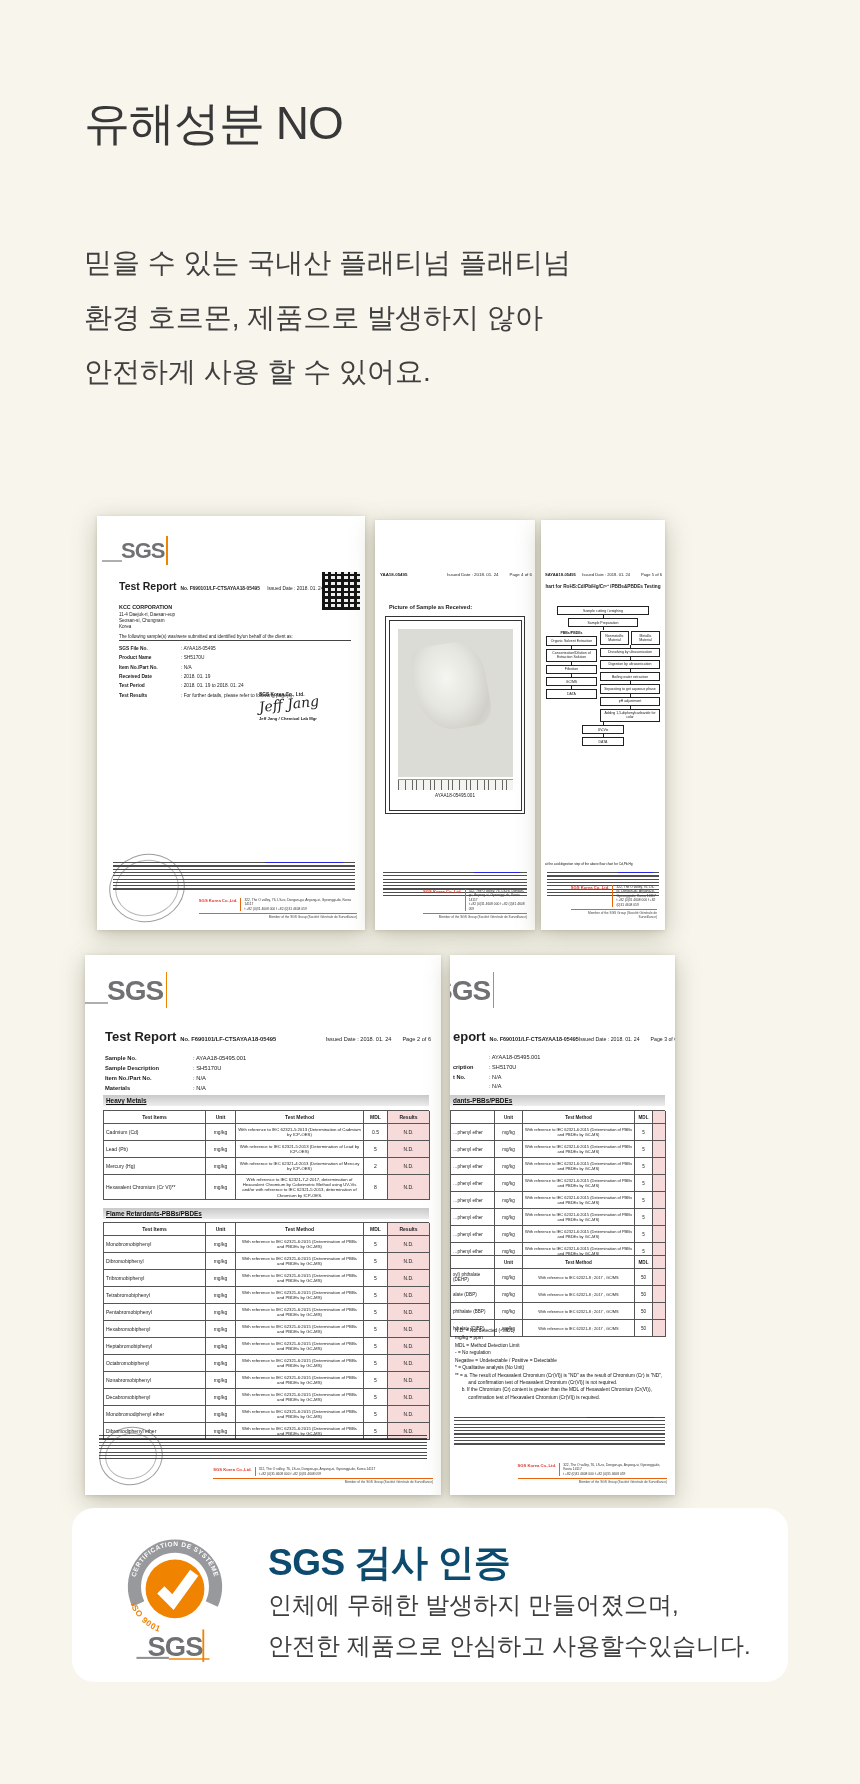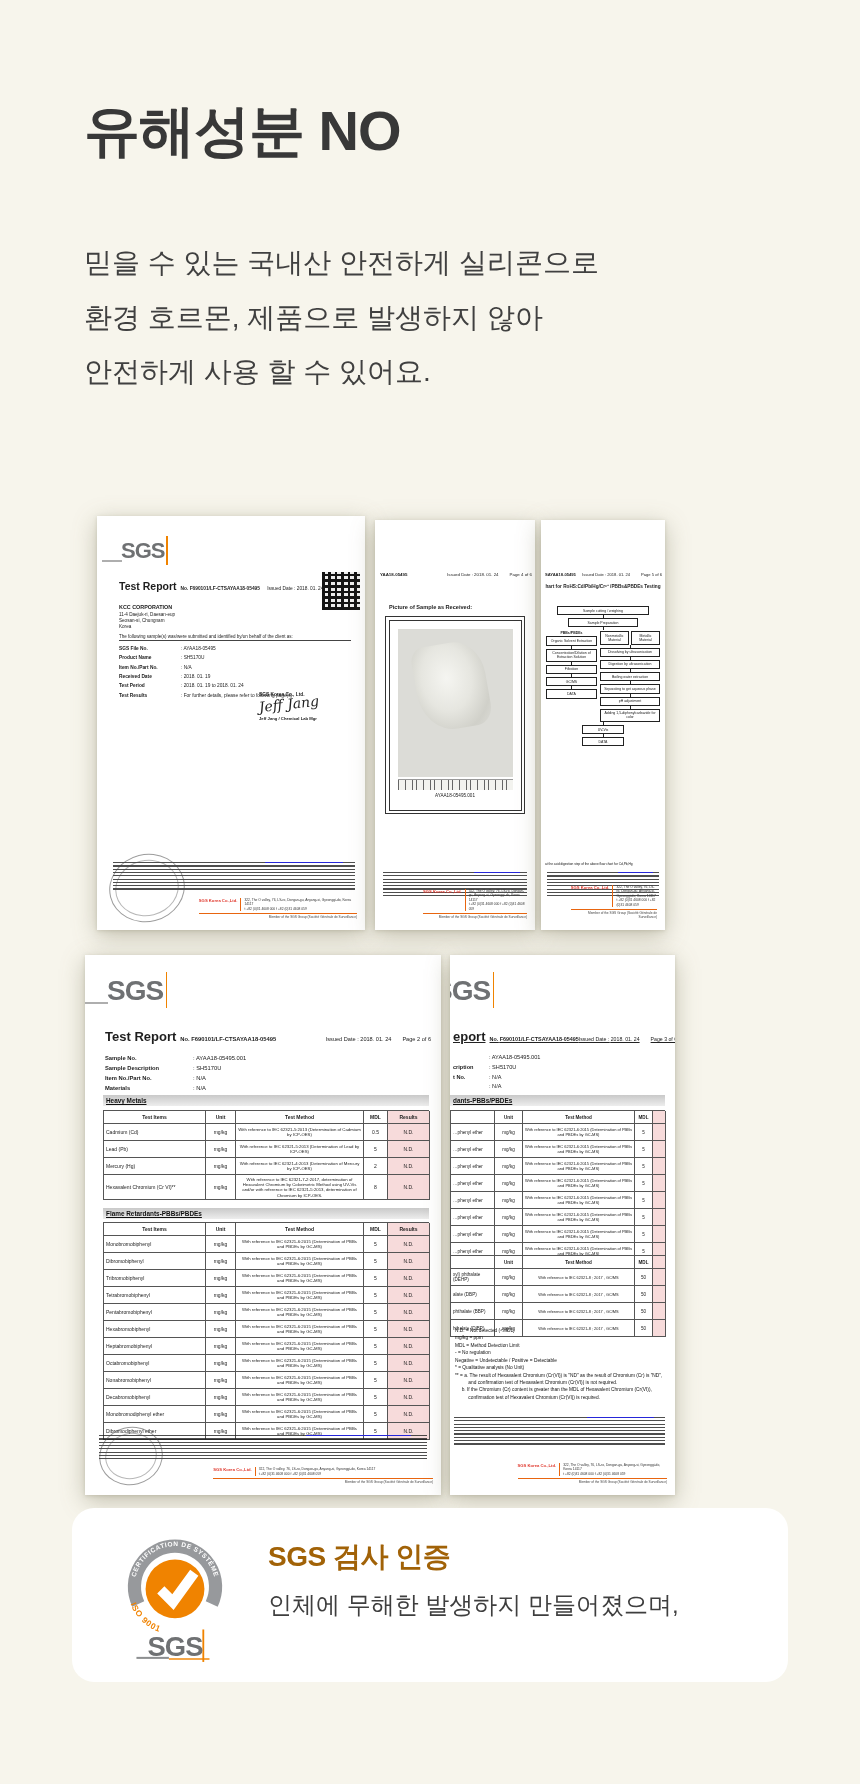--- a/index.html
+++ b/index.html
@@ -1,19 +1,19 @@
 <!DOCTYPE html>
 <html><head>
 <meta charset="utf-8">
 <style>
   html,body{margin:0;padding:0;}
   .canvas{position:relative;width:860px;height:1784px;background:#f7f5ec;overflow:hidden;
           font-family:"Liberation Sans",sans-serif;color:#222;}
   
-  .heading{position:absolute;left:84px;top:88px;font-size:56px;font-weight:700;color:#383838;
+  .heading{position:absolute;left:84px;top:88px;font-size:46px;font-weight:400;color:#383838;
            line-height:1.55;letter-spacing:-1px;}
   .lead{position:absolute;left:84px;top:236px;font-size:28px;color:#404040;line-height:1.95;}
   
   .doc{position:absolute;background:#fff;box-shadow:0 6px 22px rgba(125,118,90,.42),0 1px 4px rgba(125,118,90,.25);overflow:hidden;}
   .abs{position:absolute;}
   .sgslogo{position:relative;display:inline-block;font-weight:bold;color:#6f7173;letter-spacing:-1px;line-height:1;}
   .sgslogo::before{content:"";position:absolute;left:-0.85em;bottom:0.02em;width:0.9em;height:0.08em;background:#aeaeae;}
   .sgslogo::after{content:"";position:absolute;right:-0.14em;top:-0.18em;width:0.055em;height:1.3em;background:#f08300;}
   .dhead{position:absolute;display:flex;align-items:baseline;white-space:nowrap;}
   .tr-title{font-weight:bold;color:#1e1e1e;}
@@ -74,33 +74,33 @@
   .frame-in{position:absolute;inset:2.5px;border:0.7px solid #333;}
   .photo{position:absolute;left:8px;right:8px;top:8px;height:148px;background:#dcdcd7;overflow:hidden;}
   .photo::before{content:"";position:absolute;left:16%;top:10%;width:62%;height:58%;
       background:radial-gradient(ellipse at 45% 40%,#f5f5f1 0%,#e6e6e0 45%,#d0d0c9 78%,rgba(208,208,201,0) 100%);
       transform:rotate(-10deg);border-radius:18% 42% 22% 48%;}
   .ruler{position:absolute;left:8px;right:8px;top:158px;height:10px;background:#f3f3ef;
       background-image:repeating-linear-gradient(90deg,#666 0 0.6px,transparent 0.6px 3.6px);border-top:0.5px solid #999;}
   .pcap{position:absolute;top:172px;width:100%;text-align:center;font-size:4.6px;color:#222;}
   
   .cert-card{position:absolute;left:72px;top:1508px;width:716px;height:174px;background:#fff;border-radius:22px;}
-  .cert-title{position:absolute;left:196px;top:30px;font-size:28px;font-weight:800;color:#a16207;letter-spacing:-0.5px;}
+  .cert-title{position:absolute;left:196px;top:30px;font-size:37px;font-weight:800;color:#0c4a6e;letter-spacing:-0.5px;}
   .cert-body{position:absolute;left:196px;top:76px;font-size:24px;color:#3e3e3e;line-height:1.72;}
 </style>
 </head>
 <body>
 
 <div class="canvas">
 
   <div class="heading">
     <div>유해성분 NO</div>
   </div>
   <div class="lead">
-    <div>믿을 수 있는 국내산 안전하게 실리콘으로</div>
+    <div>믿을 수 있는 국내산 플래티넘 플래티넘</div>
     <div>환경 호르몬, 제품으로 발생하지 않아</div>
     <div>안전하게 사용 할 수 있어요.</div>
   </div>
 
   <div class="doc" id="doc1" style="left:97px;top:516px;width:268px;height:414px;">
     <span class="sgslogo abs" style="left:24px;top:24px;font-size:22px;">SGS</span>
     <div class="dhead" style="left:22px;right:6px;top:64px;font-size:4.8px;">
       <span class="tr-title" style="font-size:10.5px;">Test Report</span>
       <span class="tr-no" style="font-size:4.8px;"><span>No.</span> <span>F690101/LF-CTSAYAA18-05495</span></span>
       <span class="tr-issued"><span>Issued Date :</span> <span>2018. 01. 24</span></span>
@@ -386,21 +386,21 @@
             <div>322, The O valley, 76, LS-ro, Dongan-gu, Anyang-si, Gyeonggi-do, Korea 14117</div>
             <div>t +82 (0)31 4608 000   f +82 (0)31 4608 059</div>
           </span>
         </div>
         <div class="pf-rule"></div>
         <div class="pf-member">Member of the SGS Group (Société Générale de Surveillance)</div>
       </div></div>
 
   <div class="doc" id="doc3" style="left:450px;top:955px;width:225px;height:540px;">
     <span class="sgslogo abs" style="left:-16px;top:22px;font-size:28px;">SGS</span>
-    <div class="dhead" style="left:3px;right:6px;top:74px;font-size:5.2px;text-decoration:underline;">
+    <div class="dhead" style="left:3px;right:6px;top:74px;font-size:5.2px;">
       <span class="tr-title" style="font-size:13px;">eport</span>
       <span class="tr-no" style="font-size:5.4px;"><span>No.</span> <span>F690101/LF-CTSAYAA18-05495</span></span>
       <span class="tr-issued"><span>Issued Date :</span> <span>2018. 01. 24</span></span>
       <span class="tr-page">Page 3 of 6</span>
     </div>
     <div class="abs" id="d3-info" style="left:3px;top:98px;font-size:5.6px;line-height:1.75;">
         <div class="irow">
           <span class="ilab" style="width: 36px;"></span>
           <span class="ival">: AYAA18-05495.001</span>
         </div>
@@ -535,16 +535,17 @@
       <circle cx="52" cy="62" r="29" fill="#f08300"></circle>
       <path d="M38,63 L50,75 L71,46" fill="none" stroke="#ffffff" stroke-width="10"></path>
       <rect x="14" y="129" width="32" height="2" fill="#8d8f91"></rect>
       <rect x="79" y="102" width="1.8" height="32" fill="#f08300"></rect>
       <rect x="46" y="130.4" width="40" height="1.4" fill="#f08300"></rect>
       <text x="52" y="128" text-anchor="middle" font-size="27" font-weight="bold" fill="#6f7173" letter-spacing="-1">SGS</text>
     </svg>
     <div class="cert-title">SGS 검사 인증</div>
     <div class="cert-body">
       <div>인체에 무해한 발생하지 만들어졌으며,</div>
+      <div>안전한 제품으로 안심하고 사용할수있습니다.</div>
     </div>
   </div>
 
 </div>
 
 </body></html>

